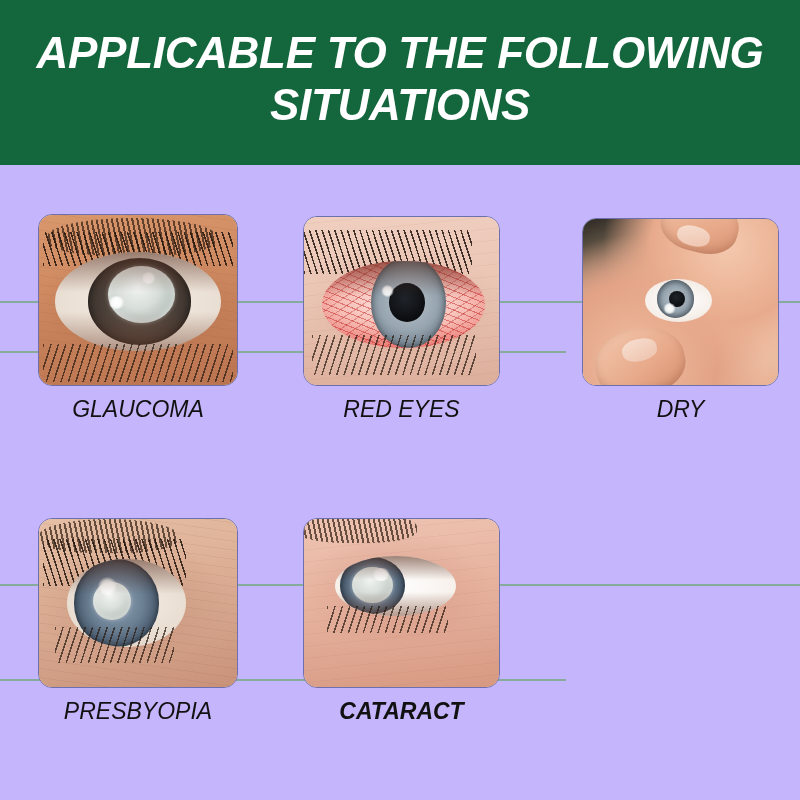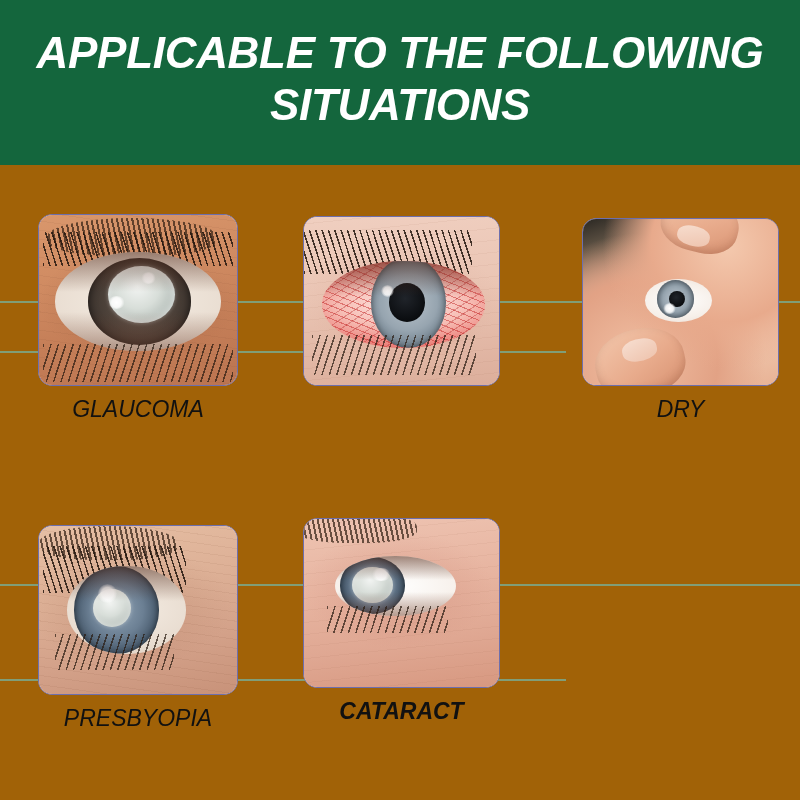--- a/index.html
+++ b/index.html
@@ -11,21 +11,21 @@
     width: 800px;
     height: 800px;
     background: #ffffff;
     font-family: "Liberation Sans", sans-serif;
     overflow: hidden;
   }
   .poster {
     position: relative;
     width: 800px;
     height: 800px;
-    background: #a16207;
+    background: #c4b5fd;
     overflow: hidden;
   }
 
   
   .header-banner {
     position: absolute;
     left: 0;
     top: 0;
     width: 800px;
     height: 165px;
@@ -383,41 +383,42 @@
           <div class="eyeball sclera-red" style="left:9%; top:26%; width:84%; height:52%;">
             <div class="veins"></div>
             <div class="iris iris-grey" style="left:30%; top:-4%; width:46%; height:104%;"></div>
             <div class="pupil-dark" style="left:41%; top:26%; width:22%; height:44%;"></div>
             <div class="glint" style="left:36%; top:28%; width:8%; height:14%;"></div>
             <div class="lid-shadow" style="top:0;"></div>
           </div>
           <div class="lashes lower" style="left:4%; top:70%; width:84%; height:24%;"></div>
         </div>
       </div>
+      <div class="caption" style="top:180px;">RED EYES</div>
     </div>
 
     <div class="card-cell" style="left:582px; top:53px;">
       <div class="card" style="width:197px; height:168px;">
         <div class="photo">
           <div class="skin hand"></div>
           <div class="finger" style="left:40%; top:-14%; width:40%; height:34%; transform:rotate(14deg);"></div>
           <div class="nail" style="left:48%; top:4%; width:17%; height:12%; transform:rotate(14deg);"></div>
           <div class="eyeball sclera-white" style="left:32%; top:36%; width:34%; height:26%;">
             <div class="iris iris-grey" style="left:18%; top:4%; width:56%; height:86%;"></div>
             <div class="pupil-dark" style="left:36%; top:28%; width:24%; height:38%;"></div>
             <div class="glint" style="left:26%; top:56%; width:20%; height:26%;"></div>
           </div>
           <div class="finger" style="left:6%; top:66%; width:46%; height:40%; transform:rotate(-12deg);"></div>
           <div class="nail" style="left:20%; top:72%; width:18%; height:13%; transform:rotate(-12deg);"></div>
         </div>
       </div>
       <div class="caption" style="top:178px;">DRY</div>
     </div>
 
-    <div class="card-cell" style="left:38px; top:353px;margin-top:7px;">
+    <div class="card-cell" style="left:38px; top:353px;">
       <div class="card" style="width:200px; height:170px;">
         <div class="photo">
           <div class="skin aged"></div>
           <div class="wrinkles"></div>
           <div class="brow" style="left:0%; top:0%; width:70%; height:20%;"></div>
           <div class="lashes" style="left:2%; top:12%; width:72%; height:28%;"></div>
           <div class="eyeball sclera-dull" style="left:14%; top:24%; width:60%; height:52%;">
             <div class="iris iris-blue" style="left:6%; top:0%; width:72%; height:100%;"></div>
             <div class="pupil-cloudy" style="left:22%; top:26%; width:32%; height:44%;"></div>
             <div class="glint" style="left:26%; top:20%; width:16%; height:22%;"></div>

